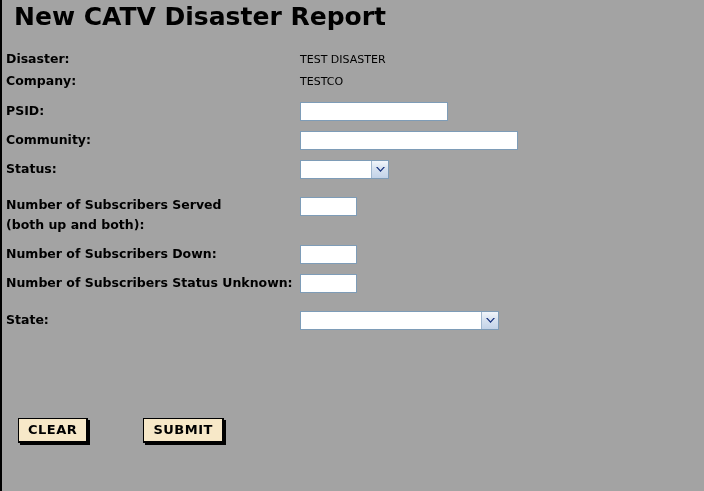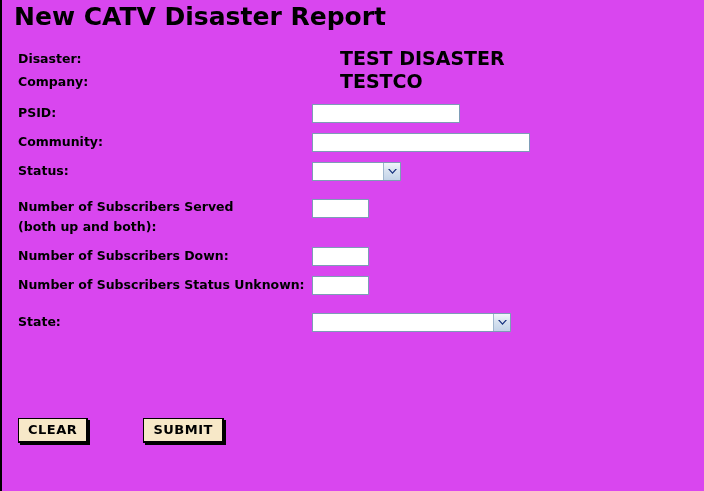--- a/index.html
+++ b/index.html
@@ -11,39 +11,39 @@
     width: 704px;
     height: 491px;
     background: #ffffff;
     font-family: "DejaVu Sans", "Liberation Sans", sans-serif;
     overflow: hidden;
   }
   #page {
     position: relative;
     width: 704px;
     height: 491px;
-    background: #d946ef;
+    background: #a3a3a3;
     border-left: 2px solid #000000;
     box-sizing: border-box;
     overflow: hidden;
   }
   #page-title {
     position: absolute;
     left: 12px;
     top: 1px;
     font-size: 25px;
     font-weight: bold;
     color: #000000;
     letter-spacing: 0px;
     white-space: nowrap;
     line-height: 32px;
   }
   #form-table {
     position: absolute;
-    left: 16px;
+    left: 4px;
     top: 48px;
     width: 660px;
     border-collapse: collapse;
   }
   #form-table td {
     padding: 0;
     vertical-align: top;
     font-size: 12.5px;
     color: #000000;
   }
@@ -55,27 +55,26 @@
     line-height: 21px;
   }
   td.lbl.two-line {
     line-height: 20px;
     white-space: normal;
   }
   td.fld {
     line-height: 21px;
   }
   .static-val {
-    font-weight: bold;
-    font-size: 19px;
+    font-weight: normal;
+    font-size: 11px;
     color: #000000;
     white-space: nowrap;
     display: inline-block;
     line-height: 21px;
-    margin-left: 28px;
   }
   .txt {
     display: inline-block;
     height: 19px;
     box-sizing: border-box;
     border: 1px solid #7e9cb7;
     background: #ffffff;
     font-family: "DejaVu Sans", "Liberation Sans", sans-serif;
     font-size: 12px;
     color: #000000;

